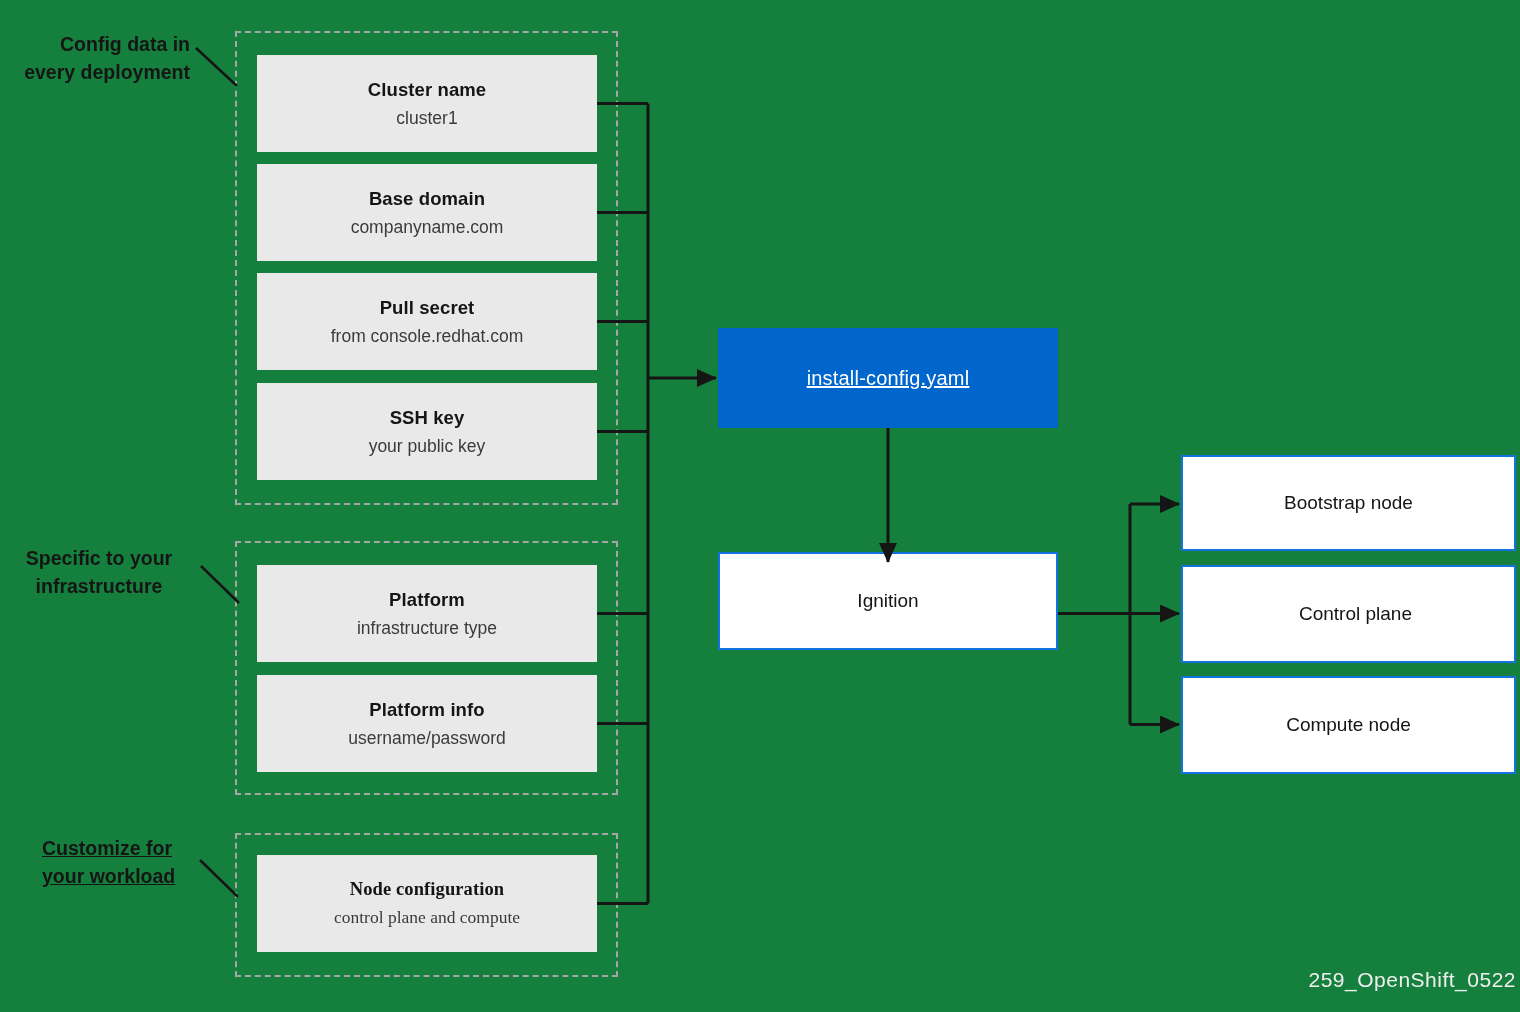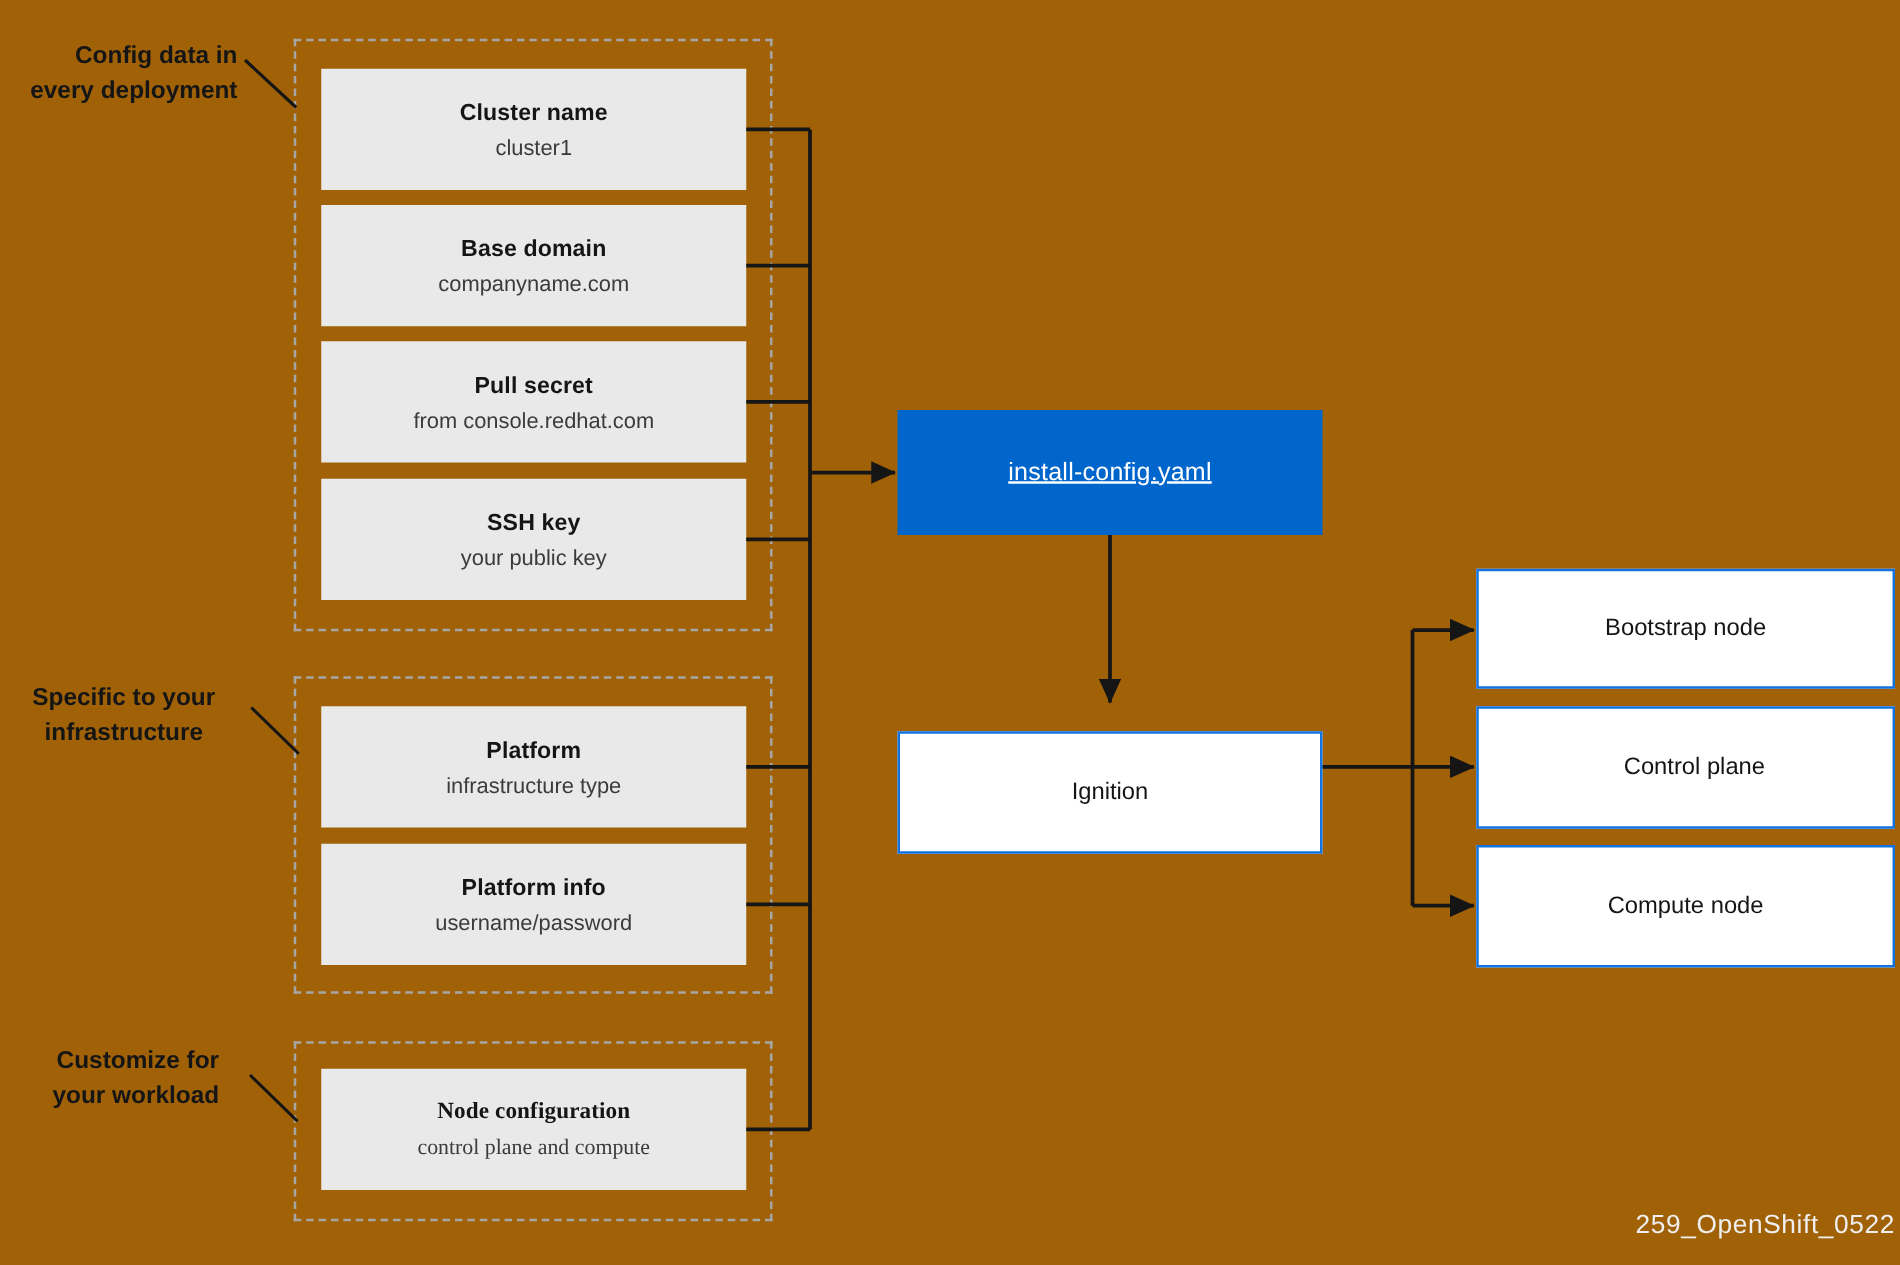--- a/index.html
+++ b/index.html
@@ -6,46 +6,46 @@
     --accent-blue:#0066cc;
     --outline-blue:#1272e0;
     --box-gray:#e9e9e9;
     --line-black:#151515;
     --dash-gray:#a6a6a6;
     --watermark-gray:#efefef;
     --subtitle-gray:#3b3b3b;
   }
   html,body{margin:0;padding:0;background:#fff;}
   body{font-family:"Liberation Sans",sans-serif;color:#151515;}
-  .canvas{position:relative;width:1520px;height:1012px;background:#a16207;overflow:hidden;}
+  .canvas{position:relative;width:1520px;height:1012px;background:#15803d;overflow:hidden;}
 
   .group{position:absolute;border:2px dashed var(--dash-gray);box-sizing:border-box;background:transparent;}
   .g1{left:235px;top:31px;width:383px;height:474px;}
   .g2{left:235px;top:541px;width:383px;height:254px;}
   .g3{left:235px;top:833px;width:383px;height:144px;}
 
   .node{position:absolute;display:flex;flex-direction:column;align-items:center;justify-content:center;text-align:center;box-sizing:border-box;}
   .gray{background:var(--box-gray);left:257px;width:340px;height:97px;gap:7px;}
   .t{font-weight:bold;font-size:18.5px;color:#151515;letter-spacing:.1px;}
   .s{font-size:17.5px;color:var(--subtitle-gray);}
 
   .blue{background:var(--accent-blue);left:718px;top:328px;width:340px;height:100px;}
   .blue .label{color:#ffffff;font-size:20px;letter-spacing:.2px;text-decoration:underline;}
 
   .outline{background:#fff;border:2px solid var(--outline-blue);}
-  .ignition{left:718px;top:585px;width:340px;height:98px;}
+  .ignition{left:718px;top:552px;width:340px;height:98px;}
   .out1{left:1181px;top:455px;width:335px;height:96px;}
   .out2{left:1181px;top:565px;width:335px;height:98px;padding-left:14px;}
   .out3{left:1181px;top:676px;width:335px;height:98px;}
   .label{font-size:19px;color:#151515;}
 
   .annot{position:absolute;font-weight:bold;font-size:19.5px;line-height:28px;color:#151515;}
   .a1{left:0;top:30px;width:190px;text-align:right;}
   .a2{left:8px;top:544px;width:182px;text-align:center;}
-  .a3{left:42px;top:834px;text-align:right;}
+  .a3{left:42px;top:834px;text-align:left;text-decoration:underline;}
 
   .wires{position:absolute;left:0;top:0;pointer-events:none;}
   .wires path{stroke:var(--line-black);stroke-width:3;fill:none;}
   .wires path.ptr{stroke-width:2.5;}
   #ah path{fill:var(--line-black);stroke:none;}
 
   .watermark{position:absolute;right:4px;bottom:20px;font-size:21px;letter-spacing:.5px;color:var(--watermark-gray);}
 </style>
 </head>
 <body>

